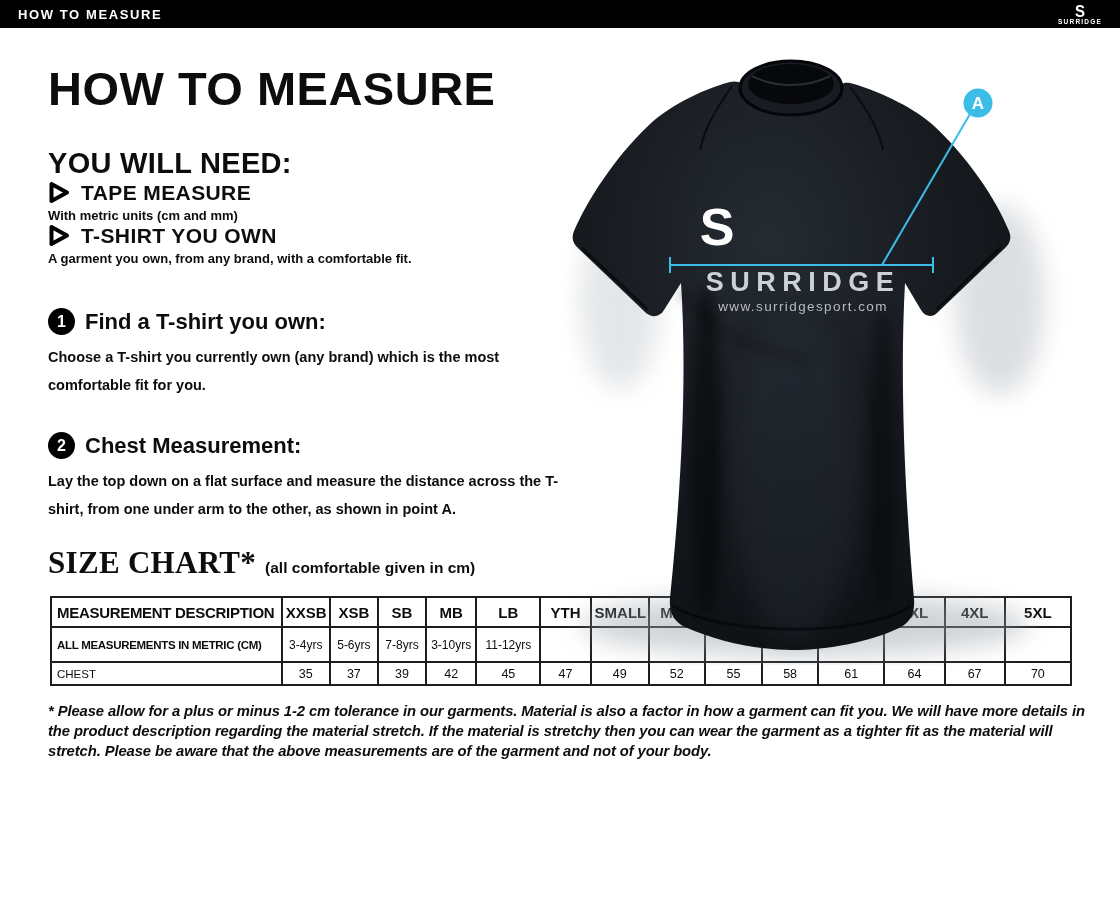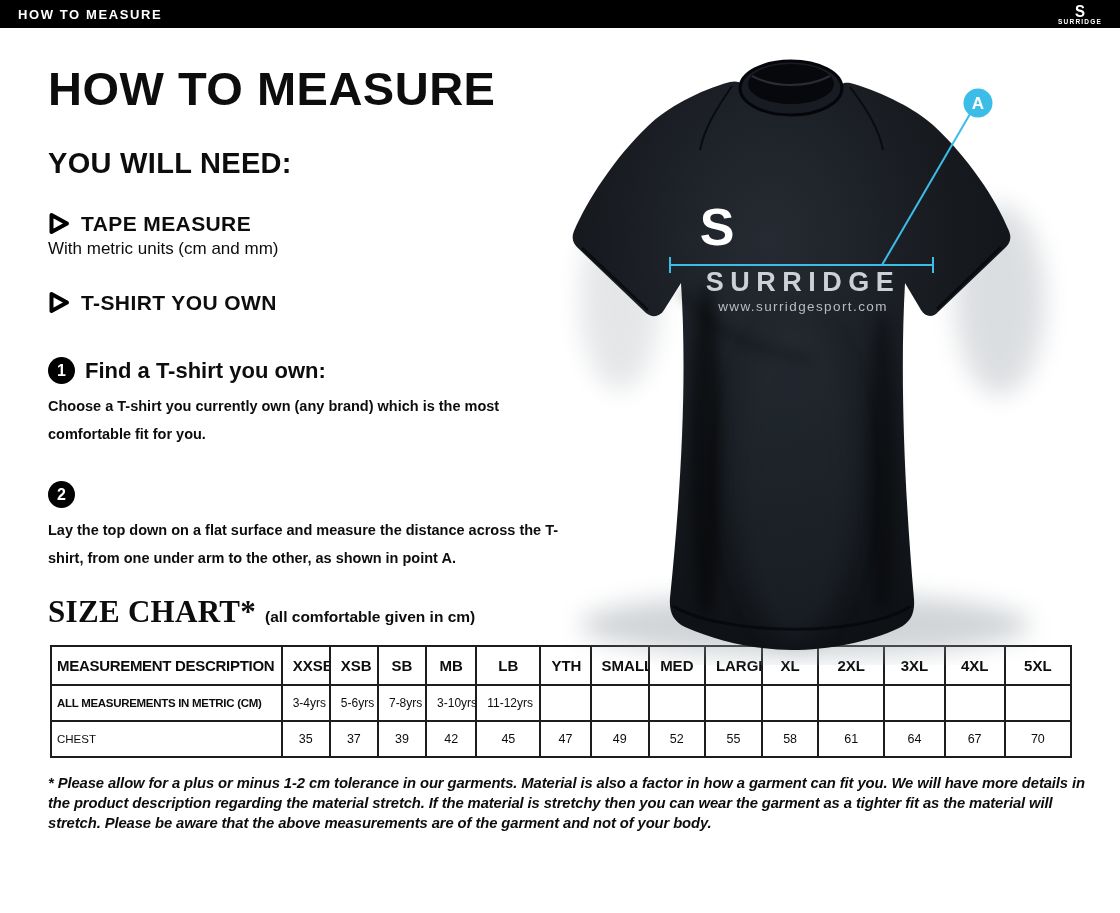--- a/index.html
+++ b/index.html
@@ -15,41 +15,41 @@
   .topbar-logo { display: flex; flex-direction: column; align-items: center; line-height: 1; margin-right: 6px; }
   .topbar-logo .s-glyph { font-size: 15px; font-weight: 800; transform: scaleY(1.15); }
   .topbar-logo .brand { font-size: 6.5px; font-weight: bold; letter-spacing: 1.2px; margin-top: 1px; }
 
   
   main { position: absolute; left: 48px; top: 28px; width: 1040px; }
   .page-heading { margin: 36px 0 0; font-size: 47px; font-weight: 800; letter-spacing: 0.5px; line-height: 1.05; }
   .notice-box { margin-top: 26px; width: 446px; border: 2.5px solid #111; padding: 12px 15px;
                 font-size: 20px; font-weight: bold; line-height: 27px; }
   .you-will-need { margin: 34px 0 0; font-size: 29px; font-weight: 800; letter-spacing: 0.3px; }
-  .need-item { margin-top: 31px; }
+  .need-item { }
   .need-head { display: flex; align-items: center; gap: 11px; }
   .need-title { font-size: 21px; font-weight: 800; letter-spacing: 0.4px; }
-  .need-desc { font-size: 17px; font-weight: normal; margin-top: 3px; }
+  .need-desc { font-size: 13px; font-weight: bold; margin-top: 3px; }
   .tri-icon svg { display: block; }
 
   .step { margin-top: 33px; }
   .step-head { display: flex; align-items: center; gap: 10px; }
   .step-num { width: 27px; height: 27px; border-radius: 50%; background: #000; color: #fff;
               font-weight: 800; font-size: 16px; display: flex; align-items: center;
               justify-content: center; flex: 0 0 auto; }
   .step-title { font-size: 22px; font-weight: 800; }
   .step-desc { margin-top: 8px; font-size: 14.5px; font-weight: bold; line-height: 28px; width: 525px; }
 
   .size-chart-head { margin-top: 22px; display: flex; align-items: baseline; gap: 9px; }
   .size-chart-title { font-size: 31px; font-weight: 800; letter-spacing: 0.3px; font-family: Liberation Serif, serif; }
   .size-chart-sub { font-size: 15.5px; font-weight: bold; }
 
   table.size-chart { margin: 15px 0 0 2px; border-collapse: collapse; table-layout: fixed; width: 1022px; }
   table.size-chart th, table.size-chart td { border: 2px solid #1d1d1d; text-align: center;
-    padding: 10px; background: #fff; overflow: hidden; white-space: nowrap; }
+    padding: 3px; background: #fff; overflow: hidden; white-space: nowrap; }
   table.size-chart thead th { font-size: 15px; font-weight: bold; height: 30px; }
   th.desc-col, td.desc-col { text-align: left !important; padding-left: 5px !important; }
   thead th.desc-col { font-size: 15.5px; letter-spacing: -0.3px; }
   tr.metric-row td { font-size: 12px; font-weight: normal; height: 35px; }
   tr.metric-row td.desc-col { font-size: 11.5px; font-weight: bold; letter-spacing: -0.3px; }
   tr.chest-row td { font-size: 12.5px; font-weight: normal; height: 23px; }
   tr.chest-row td.desc-col { font-size: 11.5px; border-radius: 7px; }
 
   .footnote { margin-top: 15px; width: 1038px; font-size: 14.8px; font-weight: bold; font-style: italic;
               line-height: 20px; letter-spacing: -0.1px; }
@@ -173,33 +173,35 @@
 
     <div class="need-item">
       <div class="need-head">
         <span class="tri-icon">
           <svg width="22" height="25" viewBox="0 0 22 25">
               <path d="M3.5 4 L19 12.5 L3.5 21 Z" fill="#fff" stroke="#000" stroke-width="4" stroke-linejoin="round"></path>
             </svg>
         </span>
         <span class="need-title">T-SHIRT YOU OWN</span>
       </div>
+      <div class="need-desc">A garment you own, from any brand, with a comfortable fit.</div>
     </div>
 
     <div class="step" style="margin-top:42px;">
       <div class="step-head">
         <span class="step-num">1</span>
         <span class="step-title">Find a T-shirt you own:</span>
       </div>
       <div class="step-desc">Choose a T-shirt you currently own (any brand) which is the most comfortable fit for you.</div>
     </div>
 
     <div class="step">
       <div class="step-head">
         <span class="step-num">2</span>
+        <span class="step-title">Chest Measurement:</span>
       </div>
       <div class="step-desc">Lay the top down on a flat surface and measure the distance across the T-shirt, from one under arm to the other, as shown in point A.</div>
     </div>
 
     <div class="size-chart-head">
       <span class="size-chart-title">SIZE CHART*</span>
       <span class="size-chart-sub">(all comfortable given in cm)</span>
     </div>
 
     <table class="size-chart">

